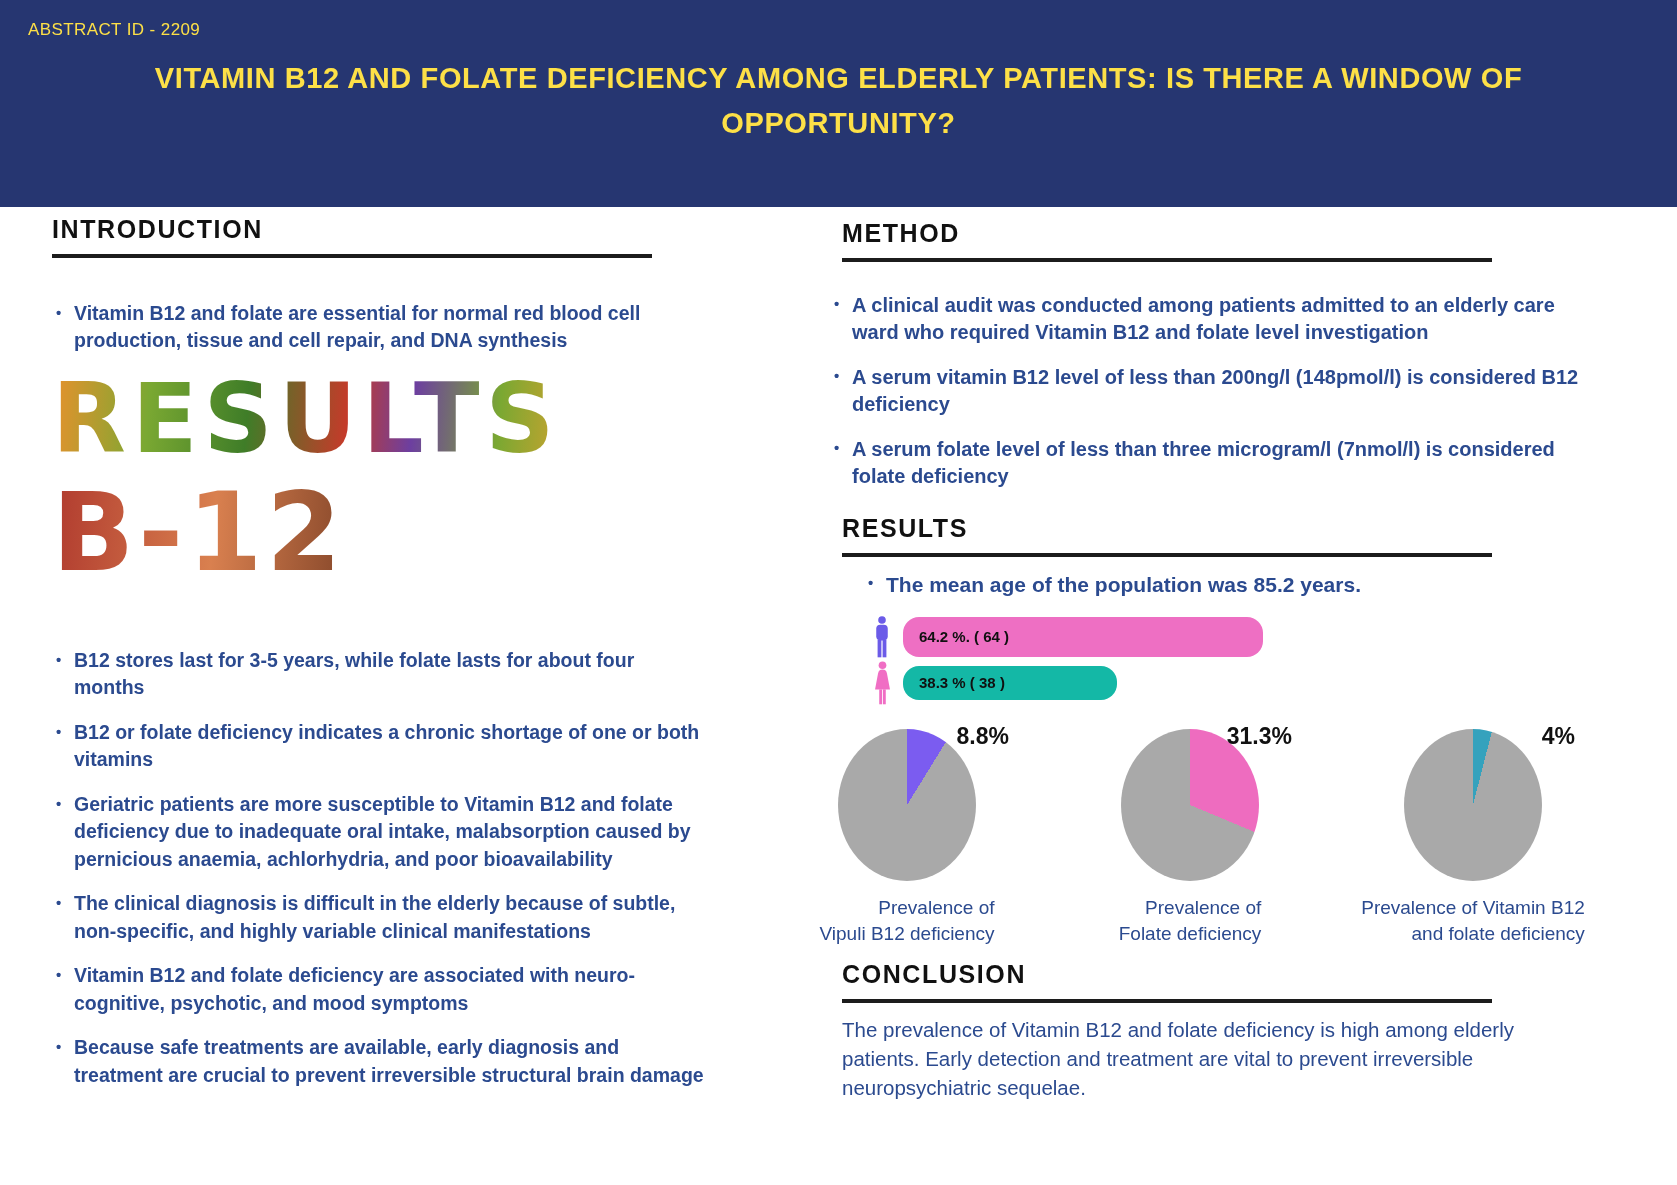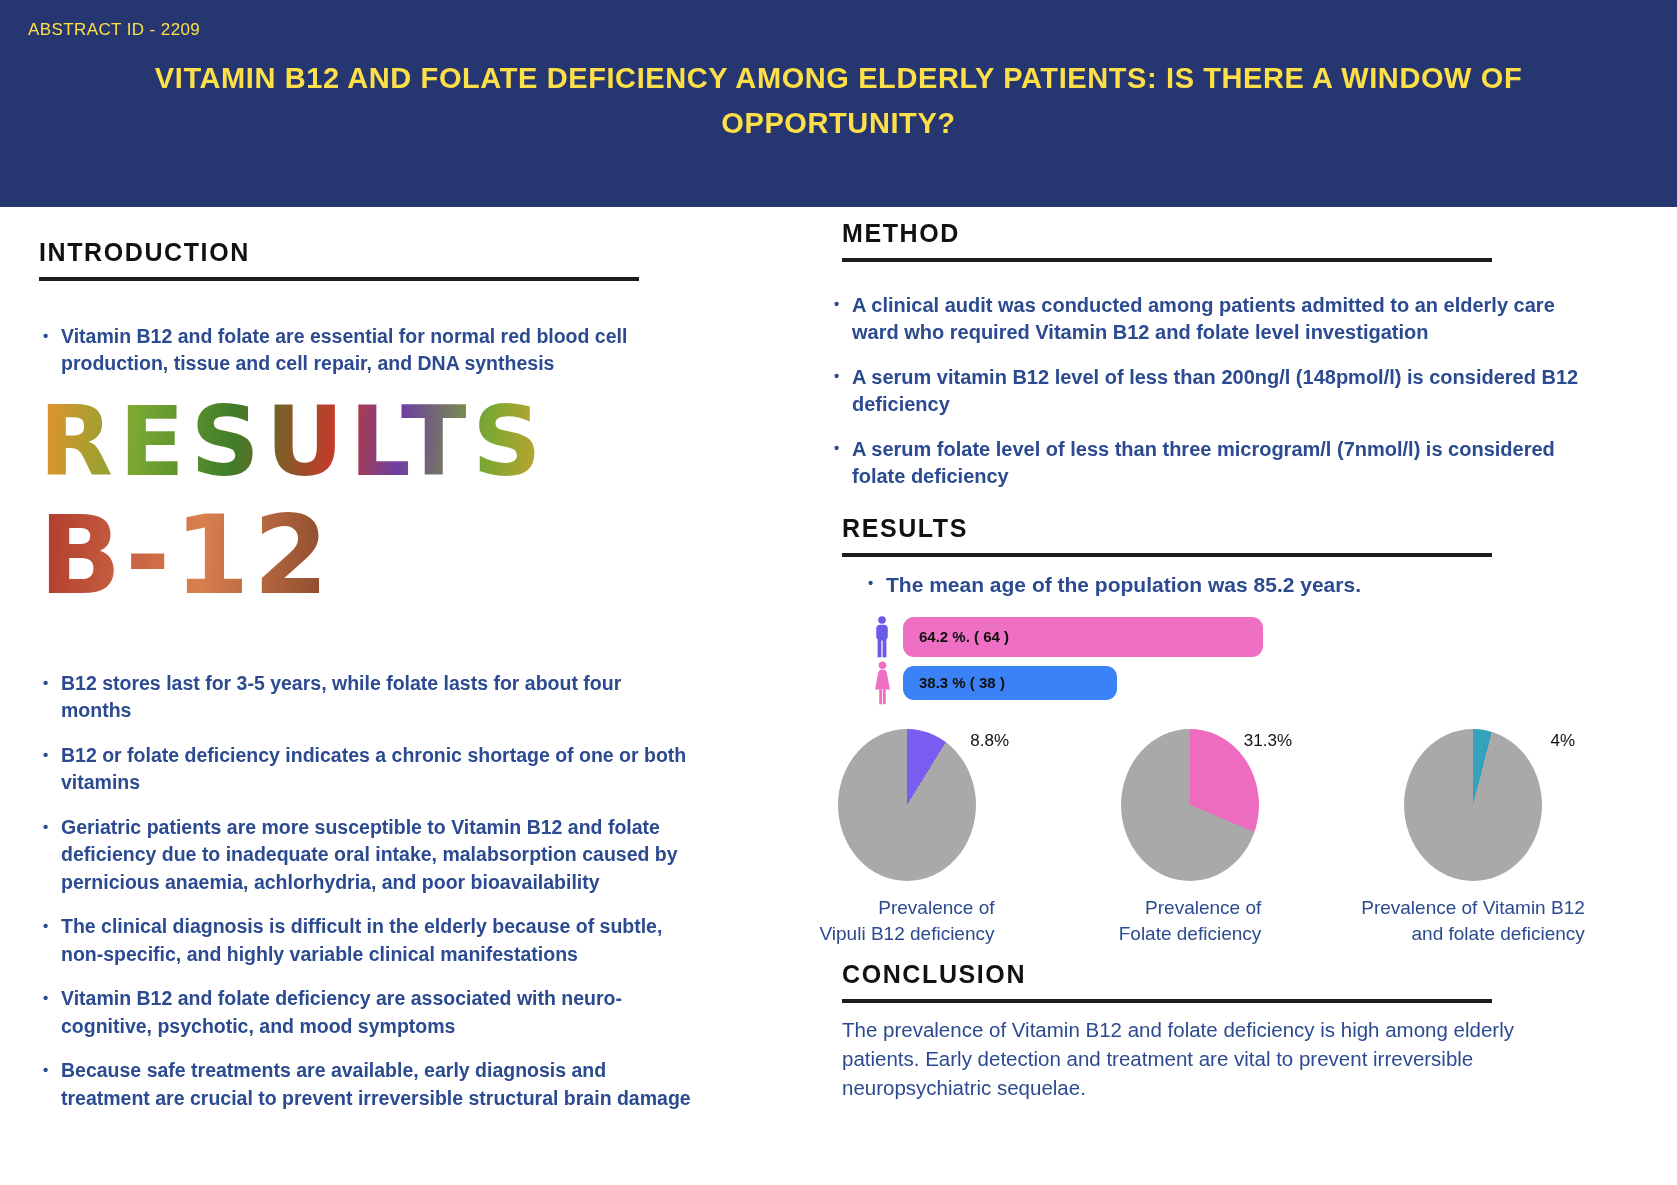--- a/index.html
+++ b/index.html
@@ -17,21 +17,21 @@
   .hdr .abstract-id {
     position:absolute; top:20px; left:28px;
     font-size:17px; letter-spacing:.4px; font-weight:500;
   }
   .hdr .title-wrap { position:absolute; top:56px; left:0; width:100%; text-align:center; }
   .hdr .title-line { font-size:29px; font-weight:700; letter-spacing:.6px; line-height:1.55; }
   .hdr .authors { position:absolute; top:144px; left:0; width:100%; text-align:center; font-size:21px; font-weight:400; }
   .hdr .authors sup { font-size:13px; vertical-align:super; line-height:0; }
 
   
-  .col-left  { position:absolute; left:39px;  top:215px; width:655px;margin-top:23px; }
+  .col-left  { position:absolute; left:52px;  top:215px; width:655px; }
   .col-right { position:absolute; left:830px; top:219px; width:775px; }
 
   h2.section { font-size:25px; font-weight:700; color:#111111; letter-spacing:1.6px; }
   .rule { height:4px; background:#1c1c1c; margin-top:10px; }
   .col-left  .rule { width:600px; }
   .col-right h2.section, .col-right .rule { margin-left:12px; }
   .col-right .rule { width:650px; }
 
   ul.bullets { list-style:none; color:#2b4a8f; }
   ul.bullets li { position:relative; padding-left:22px;font-weight:bold; }
@@ -65,28 +65,28 @@
   .col-right ul.method li:first-child { margin-top:30px; }
 
   
   .results-heading { margin-top:24px; }
   ul.mean { font-size:21px; line-height:1.38; margin-top:14px; }
   ul.mean li { margin-left:34px; }
 
   .gender-chart { margin-top:16px; margin-left:36px; }
   .grow { display:flex; align-items:center; margin-bottom:3px; }
   .gicon { width:32px; display:flex; justify-content:center; align-items:center; }
-  .gbar { height:40px; margin-left:5px; border-radius:11px; display:flex; align-items:center; }
+  .gbar { height:40px; margin-left:5px; border-radius:16px; display:flex; align-items:center; }
   .gbar.female { height:34px; }
   .gbar span { margin-left:16px; font-size:15px; font-weight:700; color:#101010; white-space:nowrap; }
 
   .pies-row { margin-top:24px; margin-left:-55px; width:830px; display:flex; justify-content:space-between; }
   .pie-block { position:relative; width:264px; display:flex; flex-direction:column; align-items:center; }
   .pie { width:138px; height:152px; border-radius:50%; background:#a9a9a9; }
-  .pct { position:absolute; top:-6px; right:30px; font-size:17px; font-weight:400; color:#111111;margin-top:8px; }
+  .pct { position:absolute; top:-6px; right:30px; font-size:23px; font-weight:700; color:#111111; }
   .pie-caption { margin-top:14px; text-align:right; color:#2b4a8f; font-size:19px; line-height:1.35; }
 
   
   .conclusion-heading { margin-top:14px; }
   .conclusion-text { margin-top:12px; margin-left:12px; width:710px;
     color:#2b4a8f; font-size:20.5px; line-height:1.42; }
 </style>
 </head>
 <body>
 
@@ -155,21 +155,21 @@
       </div>
       <div class="grow">
         <span class="gicon">
           <svg width="27" height="44" viewBox="0 0 30 62" fill="#f06ec4">
             <circle cx="15" cy="6" r="5.4"></circle>
             <path d="M15 12 C11 12 9.5 14 8.7 17.5 L4.5 40 L25.5 40 L21.3 17.5 C20.5 14 19 12 15 12 Z"></path>
             <rect x="10.4" y="40" width="4" height="21"></rect>
             <rect x="15.6" y="40" width="4" height="21"></rect>
           </svg>
         </span>
-        <div class="gbar female" style="width: 214.48px; background: #3b82f6;">
+        <div class="gbar female" style="width: 214.48px; background: #14b8a6;">
           <span>38.3 % ( 38 )</span>
         </div>
       </div>
     </div>
 
     <div class="pies-row">
       <div class="pie-block">
         <div class="pie" style="background: conic-gradient(rgb(123, 92, 240) 0deg, rgb(123, 92, 240) 31.68deg, rgb(169, 169, 169) 31.68deg, rgb(169, 169, 169) 360deg);"></div>
         <div class="pct">8.8%</div>
         <div class="pie-caption">

